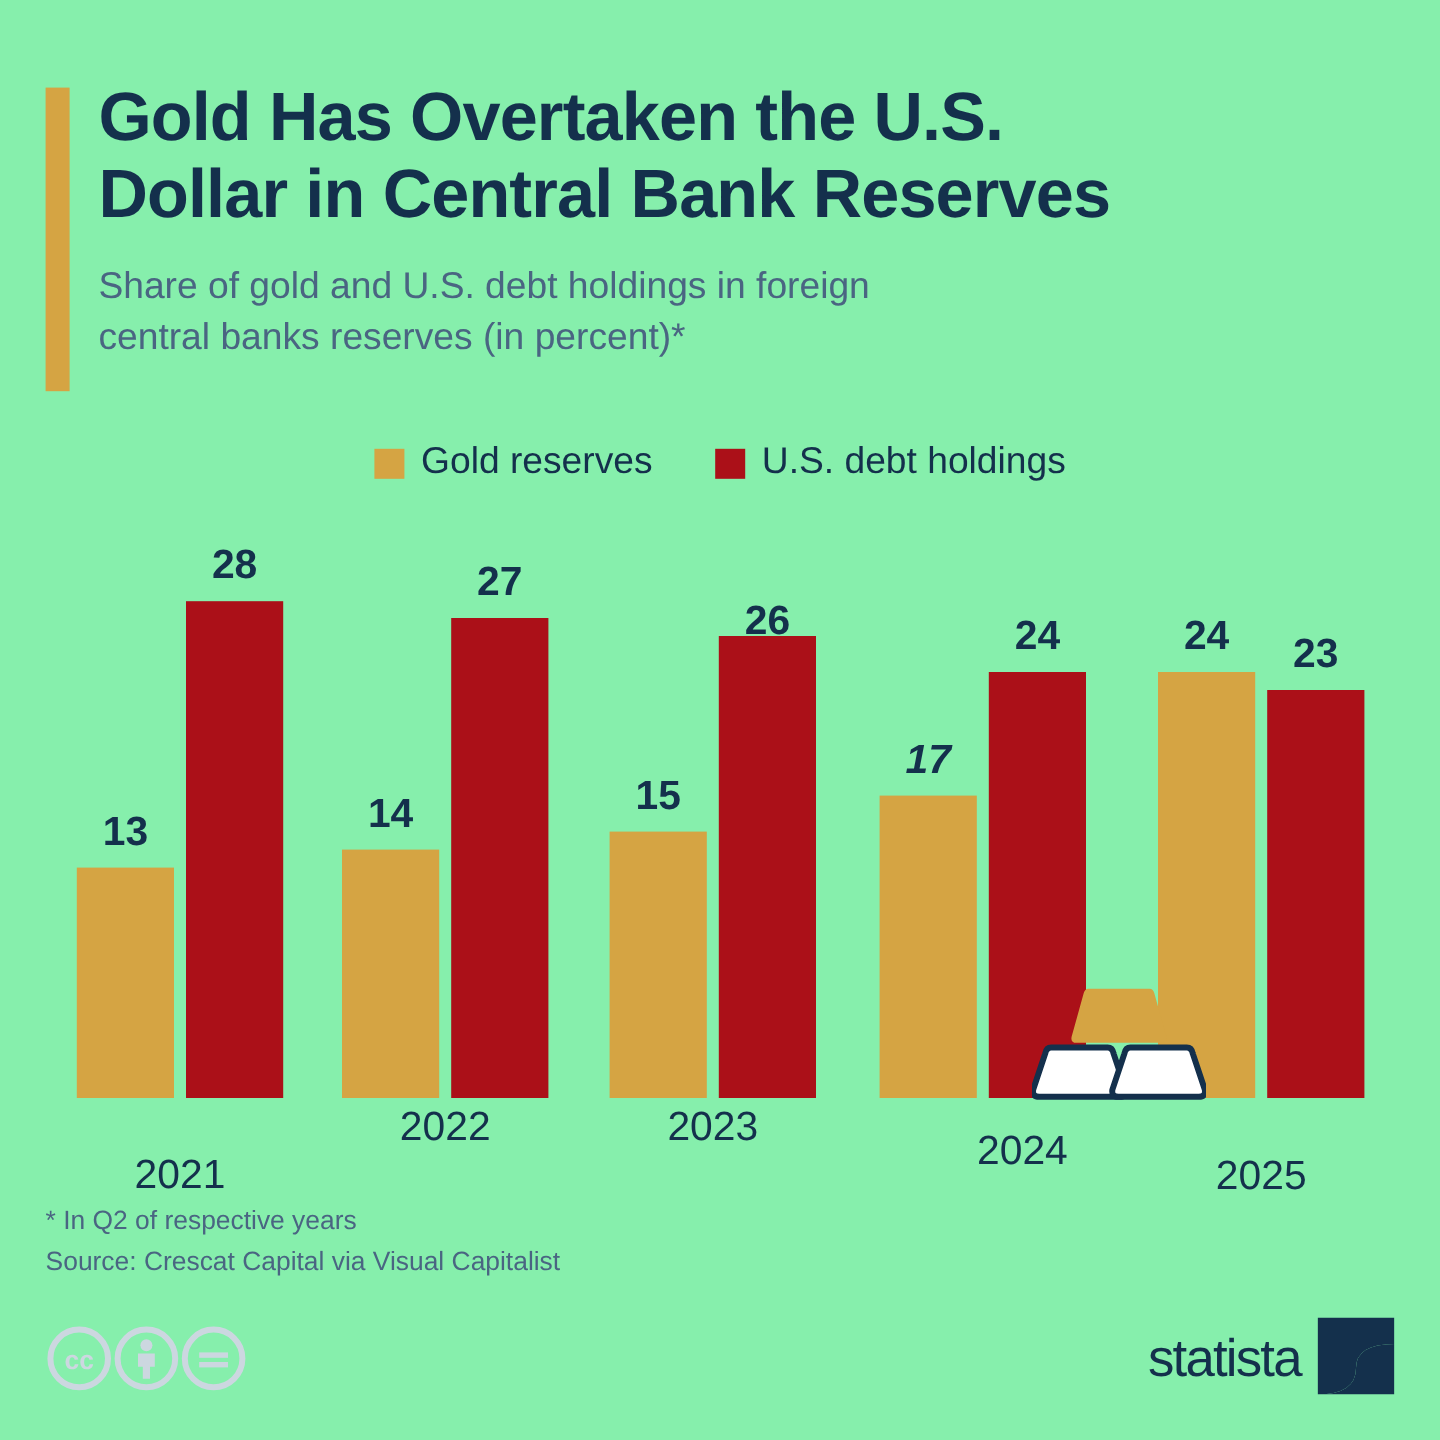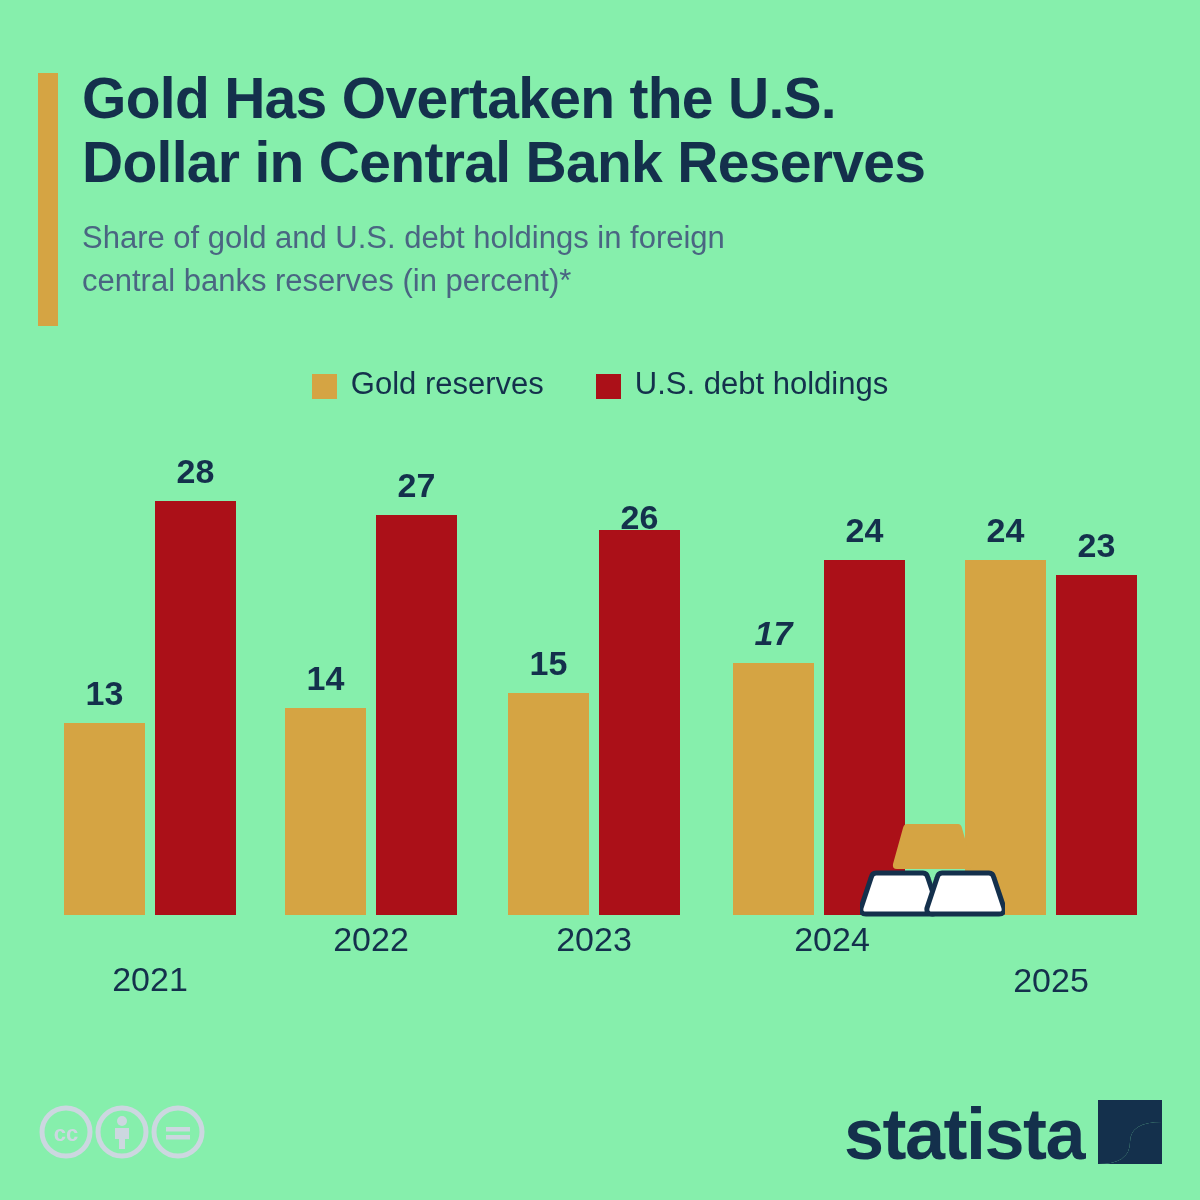--- a/index.html
+++ b/index.html
@@ -156,22 +156,22 @@
   .statista-logo {
     position: absolute;
     right: 38px;
     top: 1098px;
     display: flex;
     align-items: center;
     gap: 14px;
   }
 
   .statista-word {
-    font-size: 72px;
-    font-weight: bold;
+    font-size: 44px;
+    font-weight: normal;
     color: #14304c;
     letter-spacing: -1.5px;
     line-height: 1;
   }
 </style>
 </head>
 <body>
 
 <div id="infographic">
 
@@ -209,39 +209,43 @@
       <div class="year-label" style="left: 285px; width: 172px; text-align: center;">2022</div>
       <div class="bar gold" style="left: 508px; width: 81px; height: 222px;"></div>
       <div class="bar-value" style="left: 508px; width: 81px; top: 646px;">15</div>
       <div class="bar red" style="left: 599px; width: 81px; height: 384.8px;"></div>
       <div class="bar-value" style="left: 599px; width: 81px; top: 500px;">26</div>
       <div class="year-label" style="left: 508px; width: 172px;">2023</div>
       <div class="bar gold" style="left: 733px; width: 81px; height: 251.6px;"></div>
       <div class="bar-value" style="left: 733px; width: 81px; top: 616.4px; font-style: italic;">17</div>
       <div class="bar red" style="left: 824px; width: 81px; height: 355.2px;"></div>
       <div class="bar-value" style="left: 824px; width: 81px; top: 512.8px;">24</div>
-      <div class="year-label" style="left: 746px; width: 172px;">2024</div>
+      <div class="year-label" style="left: 766px; width: 172px; margin-top: 20px;">2024</div>
       <div class="bar gold" style="left: 965px; width: 81px; height: 355.2px;"></div>
       <div class="bar-value" style="left: 965px; width: 81px; top: 512.8px;">24</div>
       <div class="bar red" style="left: 1056px; width: 81px; height: 340.4px;"></div>
       <div class="bar-value" style="left: 1056px; width: 81px; top: 527.6px;">23</div>
       <div class="year-label" style="left: 965px; width: 172px; margin-top: 41px;">2025</div>
     </div>
 
   <div class="ingots">
     <svg width="145" height="96" viewBox="0 0 145 96">
 
       <path d="M 47 2 L 98 2 Q 101 2 102 6 L 112 42 Q 113 47 108 47 L 37 47 Q 32 47 33 42 L 43 6 Q 44 2 47 2 Z" fill="#d5a443"></path>
 
       <path d="M 16 51 L 63 51 Q 67 51 68 56 L 78 86 Q 79 92 73 92 L 6 92 Q 0 92 1 86 L 11 56 Q 12 51 16 51 Z" fill="#ffffff" stroke="#14304c" stroke-width="5" stroke-linejoin="round"></path>
 
       <path d="M 82 51 L 129 51 Q 133 51 134 56 L 144 86 Q 145 92 139 92 L 72 92 Q 66 92 67 86 L 77 56 Q 78 51 82 51 Z" fill="#ffffff" stroke="#14304c" stroke-width="5" stroke-linejoin="round"></path>
     </svg>
   </div>
 
+  <div class="footnotes">
+    <div class="footnote-line">* In Q2 of respective years</div>
+    <div class="footnote-line">Source: Crescat Capital via Visual Capitalist</div>
+  </div>
 
   <div class="cc-icons">
     <span>
       <svg width="56" height="56" viewBox="0 0 56 56">
         <circle cx="28" cy="28" r="24" fill="none" stroke="#ccd7e0" stroke-width="5"></circle>
         <text x="28" y="37" text-anchor="middle" font-family="Liberation Sans, sans-serif" font-size="22" font-weight="bold" fill="#ccd7e0">cc</text>
       </svg>
     </span>
     <span>
       <svg width="56" height="56" viewBox="0 0 56 56">

